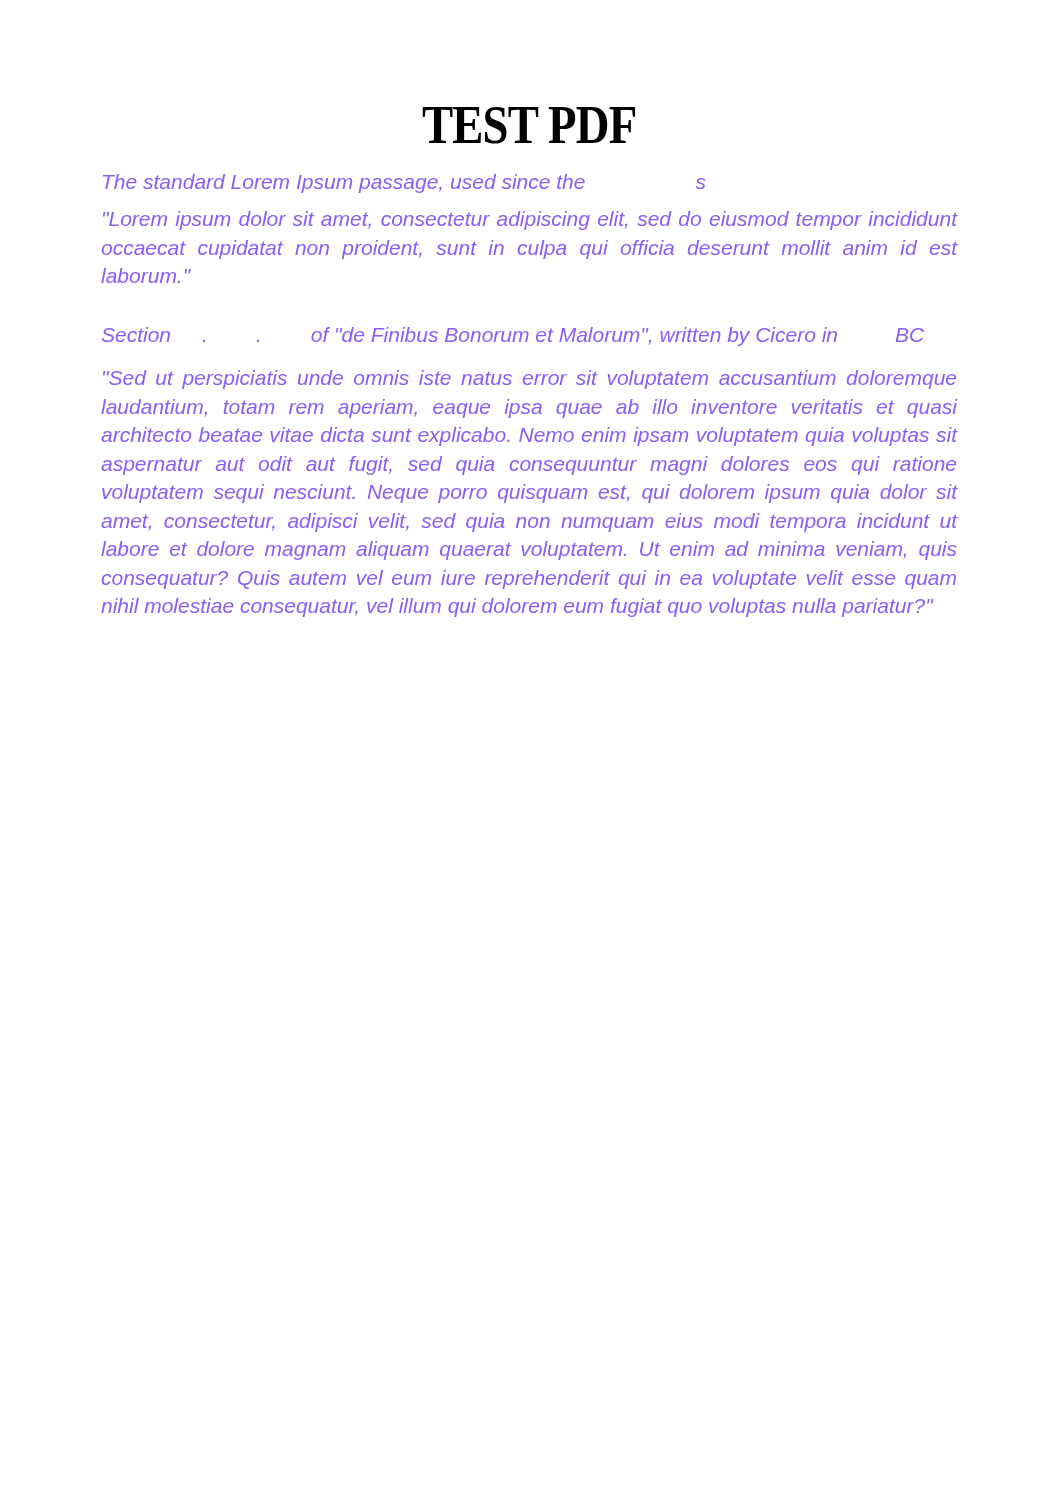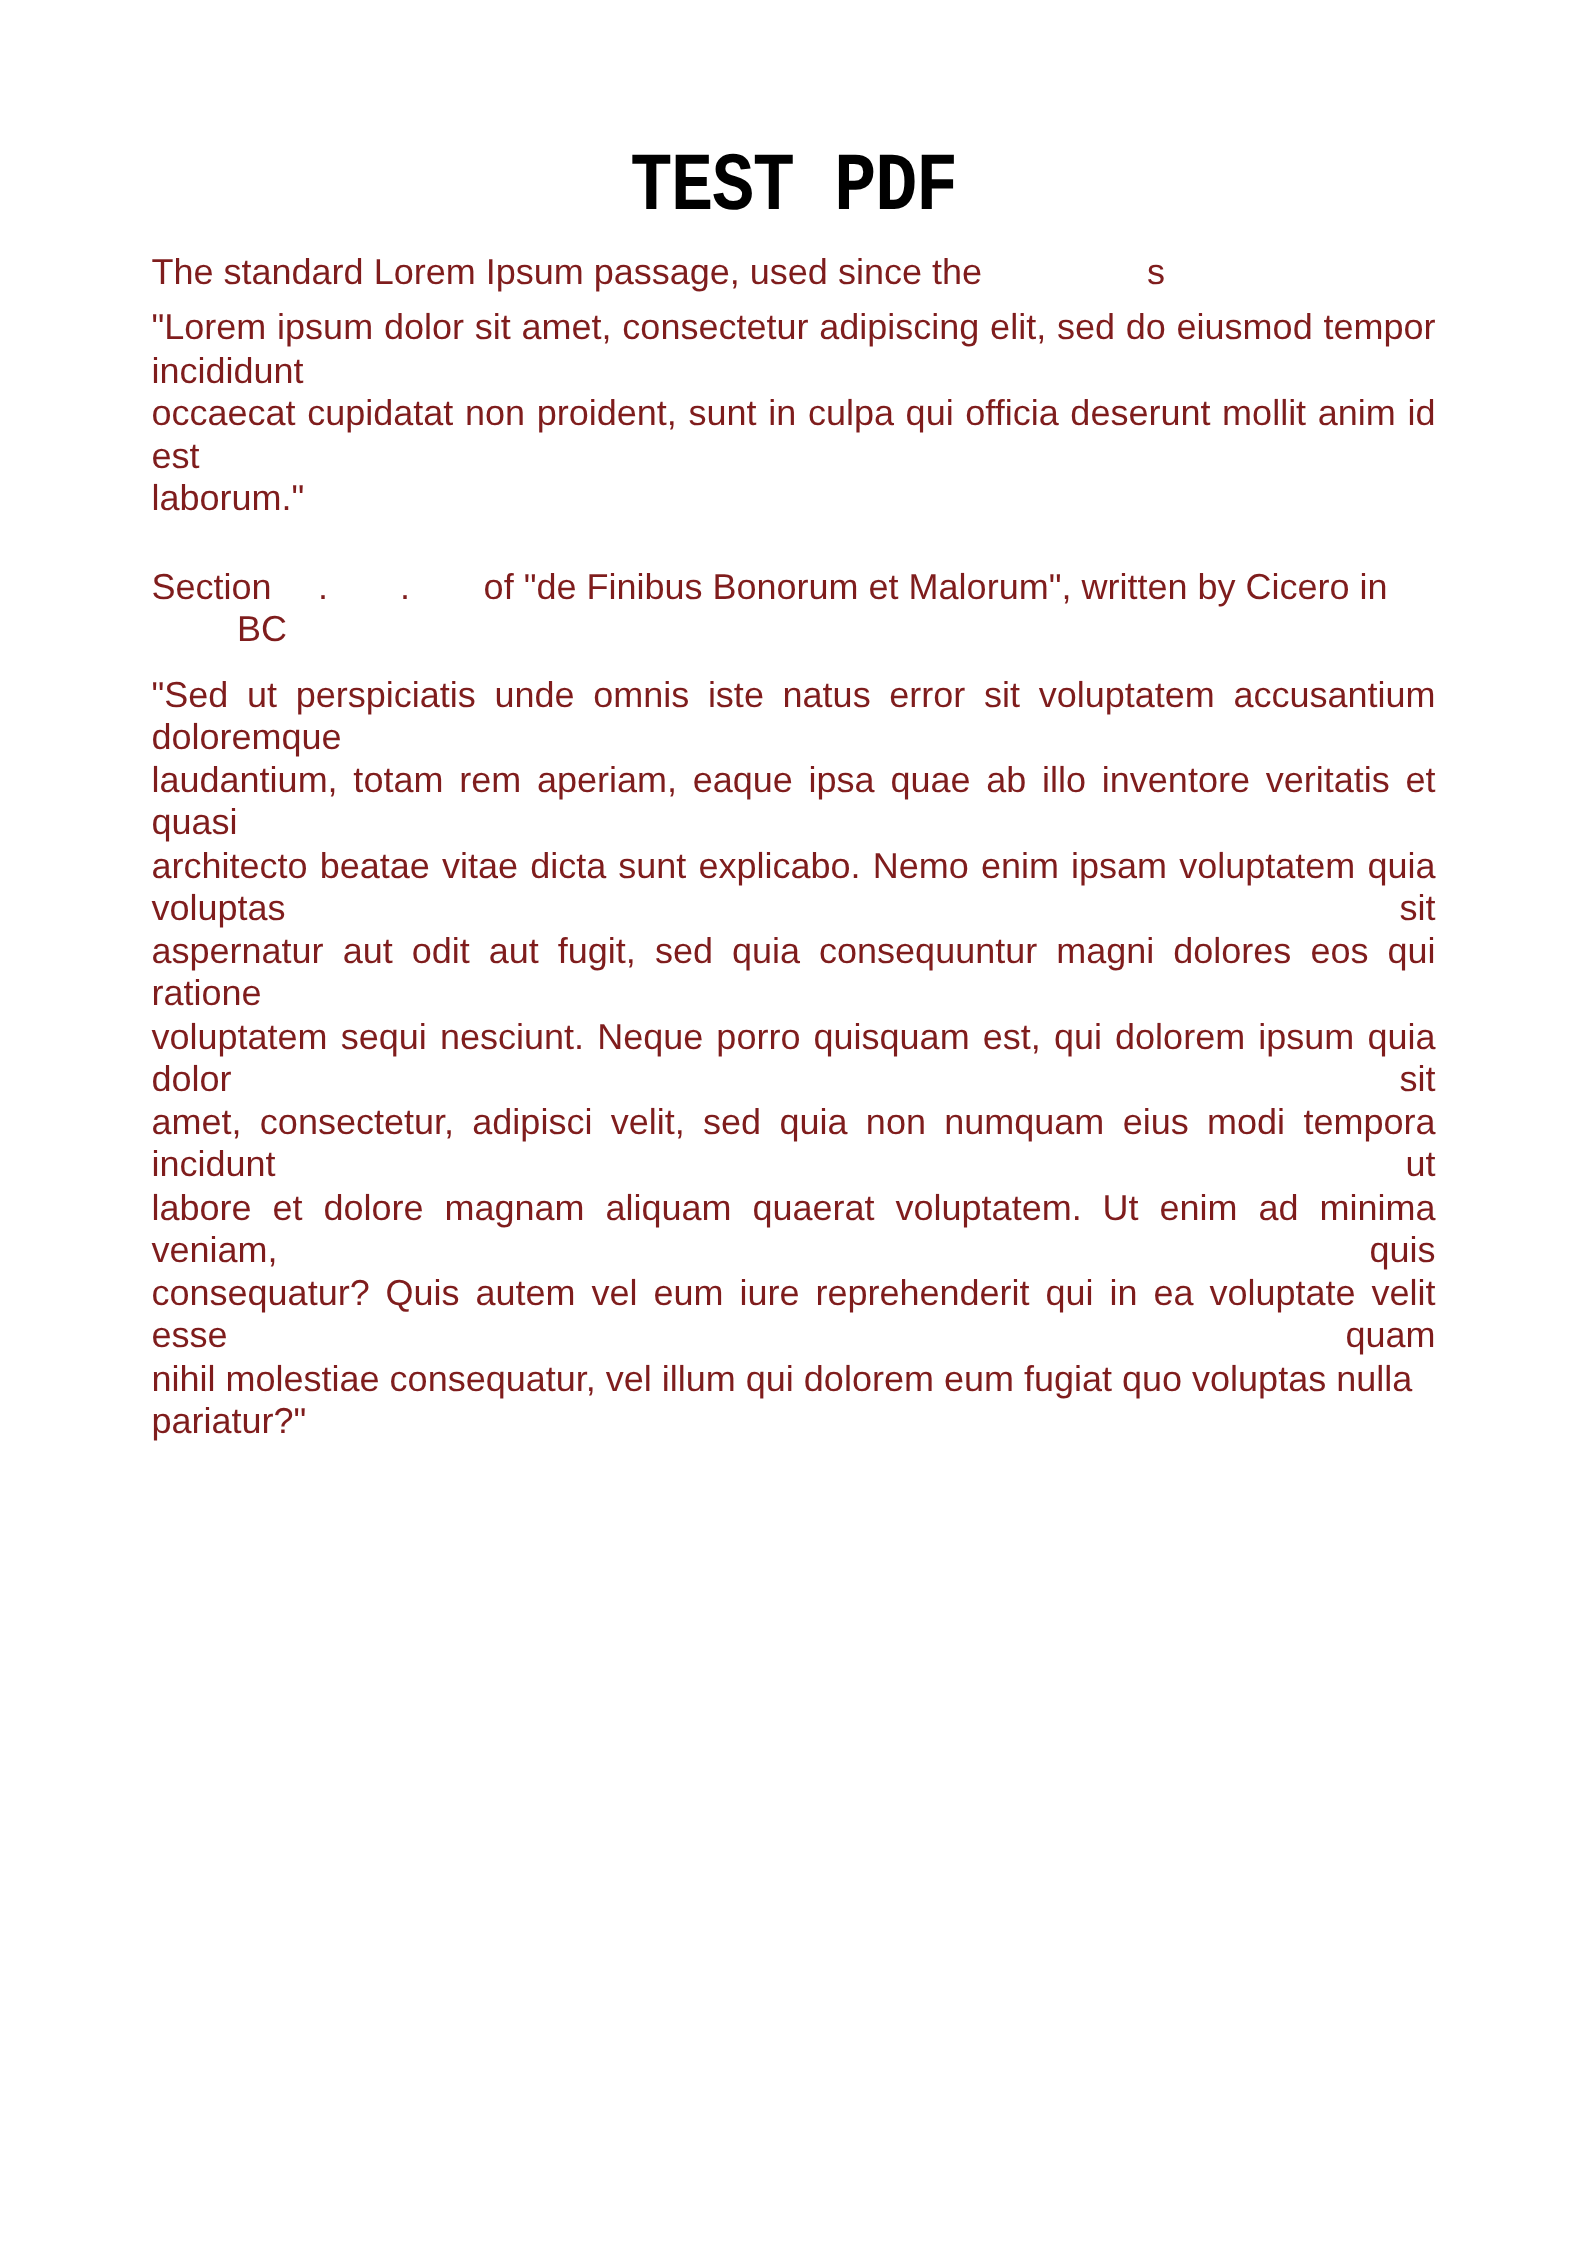--- a/index.html
+++ b/index.html
@@ -11,36 +11,37 @@
     overflow: hidden;
     font-family: "Liberation Sans", sans-serif;
     color: #000000;
   }
   .content {
     padding: 93px 101px 0 101px;
   }
   .doc-title {
     margin: 0;
     text-align: center;
-    font-family: Liberation Mono, monospace;
+    font-family: Liberation Serif, serif;
     font-weight: bold;
     font-size: 55px;
     line-height: 1.18;
     color: #000000;
     letter-spacing: -1px;
   }
   .doc-title .squeeze {
     display: inline-block;
     transform: scaleX(0.85);
     transform-origin: 50% 50%;
   }
   .line {
-    font-size: 24px;
+    font-size: 21px;
     line-height: 28.5px;
-    color: #7f1d1d;
+    color: #8b5cf6;
+    font-style: italic;
   }
   .jl {
     text-align: justify;
     text-align-last: justify;
     -moz-text-align-last: justify;
   }
   .ll {
     text-align: left;
   }
   .subtitle { margin-top: 10px; }

